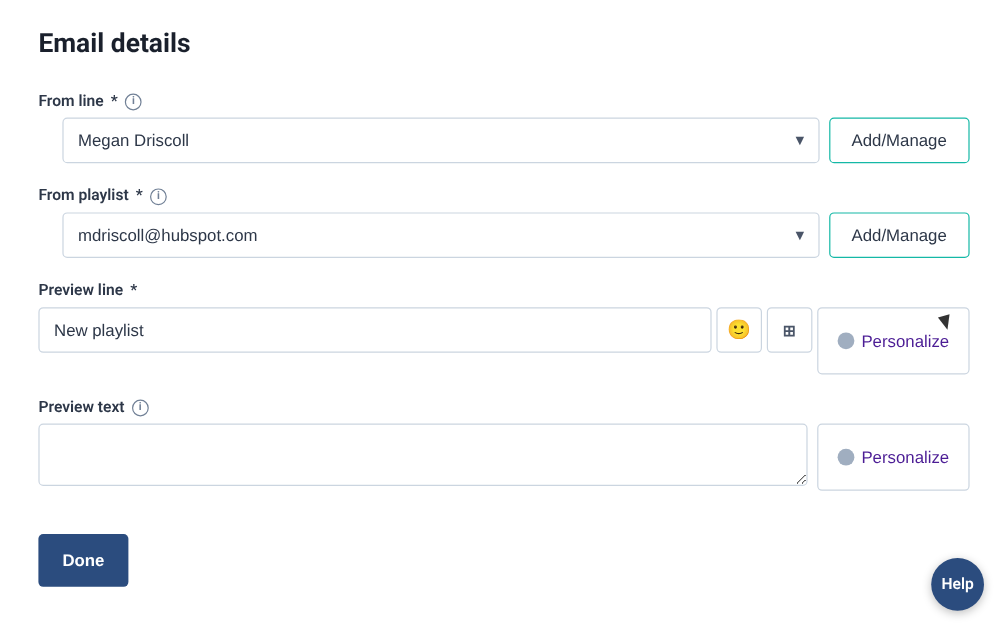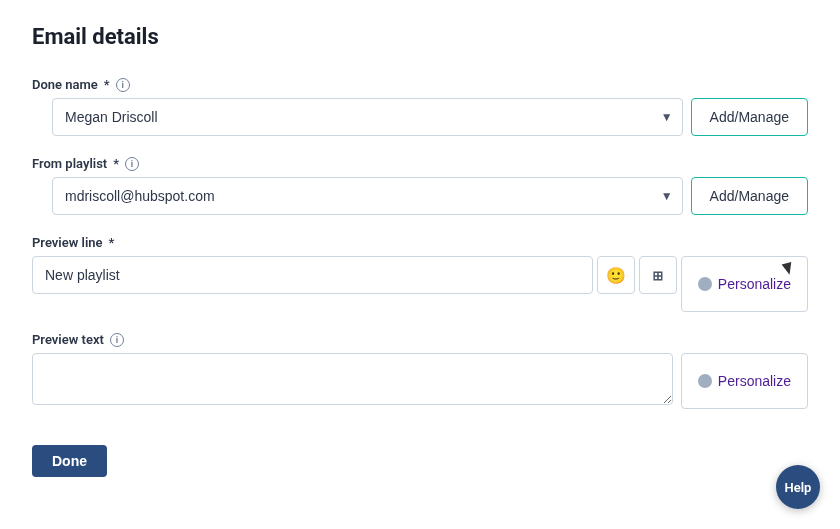--- a/index.html
+++ b/index.html
@@ -182,21 +182,21 @@
       border-radius: 4px;
       padding: 8px 12px;
       font-size: 14px;
       color: #2d3748;
       resize: vertical;
       outline: none;
       font-family: inherit;
     }
 
     .btn-done {
-      height: 32px;
+      height: 44px;
       padding: 0 20px;
       background: #2b4c7e;
       border: none;
       border-radius: 4px;
       font-size: 14px;
       font-weight: 600;
       color: #ffffff;
       cursor: pointer;
       margin-top: 16px;
     }
@@ -242,21 +242,21 @@
 </head>
 <body>
 
 
 
 <h1 class="page-title">Email details</h1>
 
 
 <div class="form-group">
   <div class="form-label">
-    <span>Done name</span>
+    <span>From line</span>
     <span class="required-star">*</span>
     <span class="info-icon">i</span>
   </div>
   <div class="input-row">
     <div class="select-wrapper">
       <select class="select-input">
         <option value="Megan Driscoll">Megan Driscoll</option>
       </select>
       <span class="select-chevron">▼</span>
     </div>

